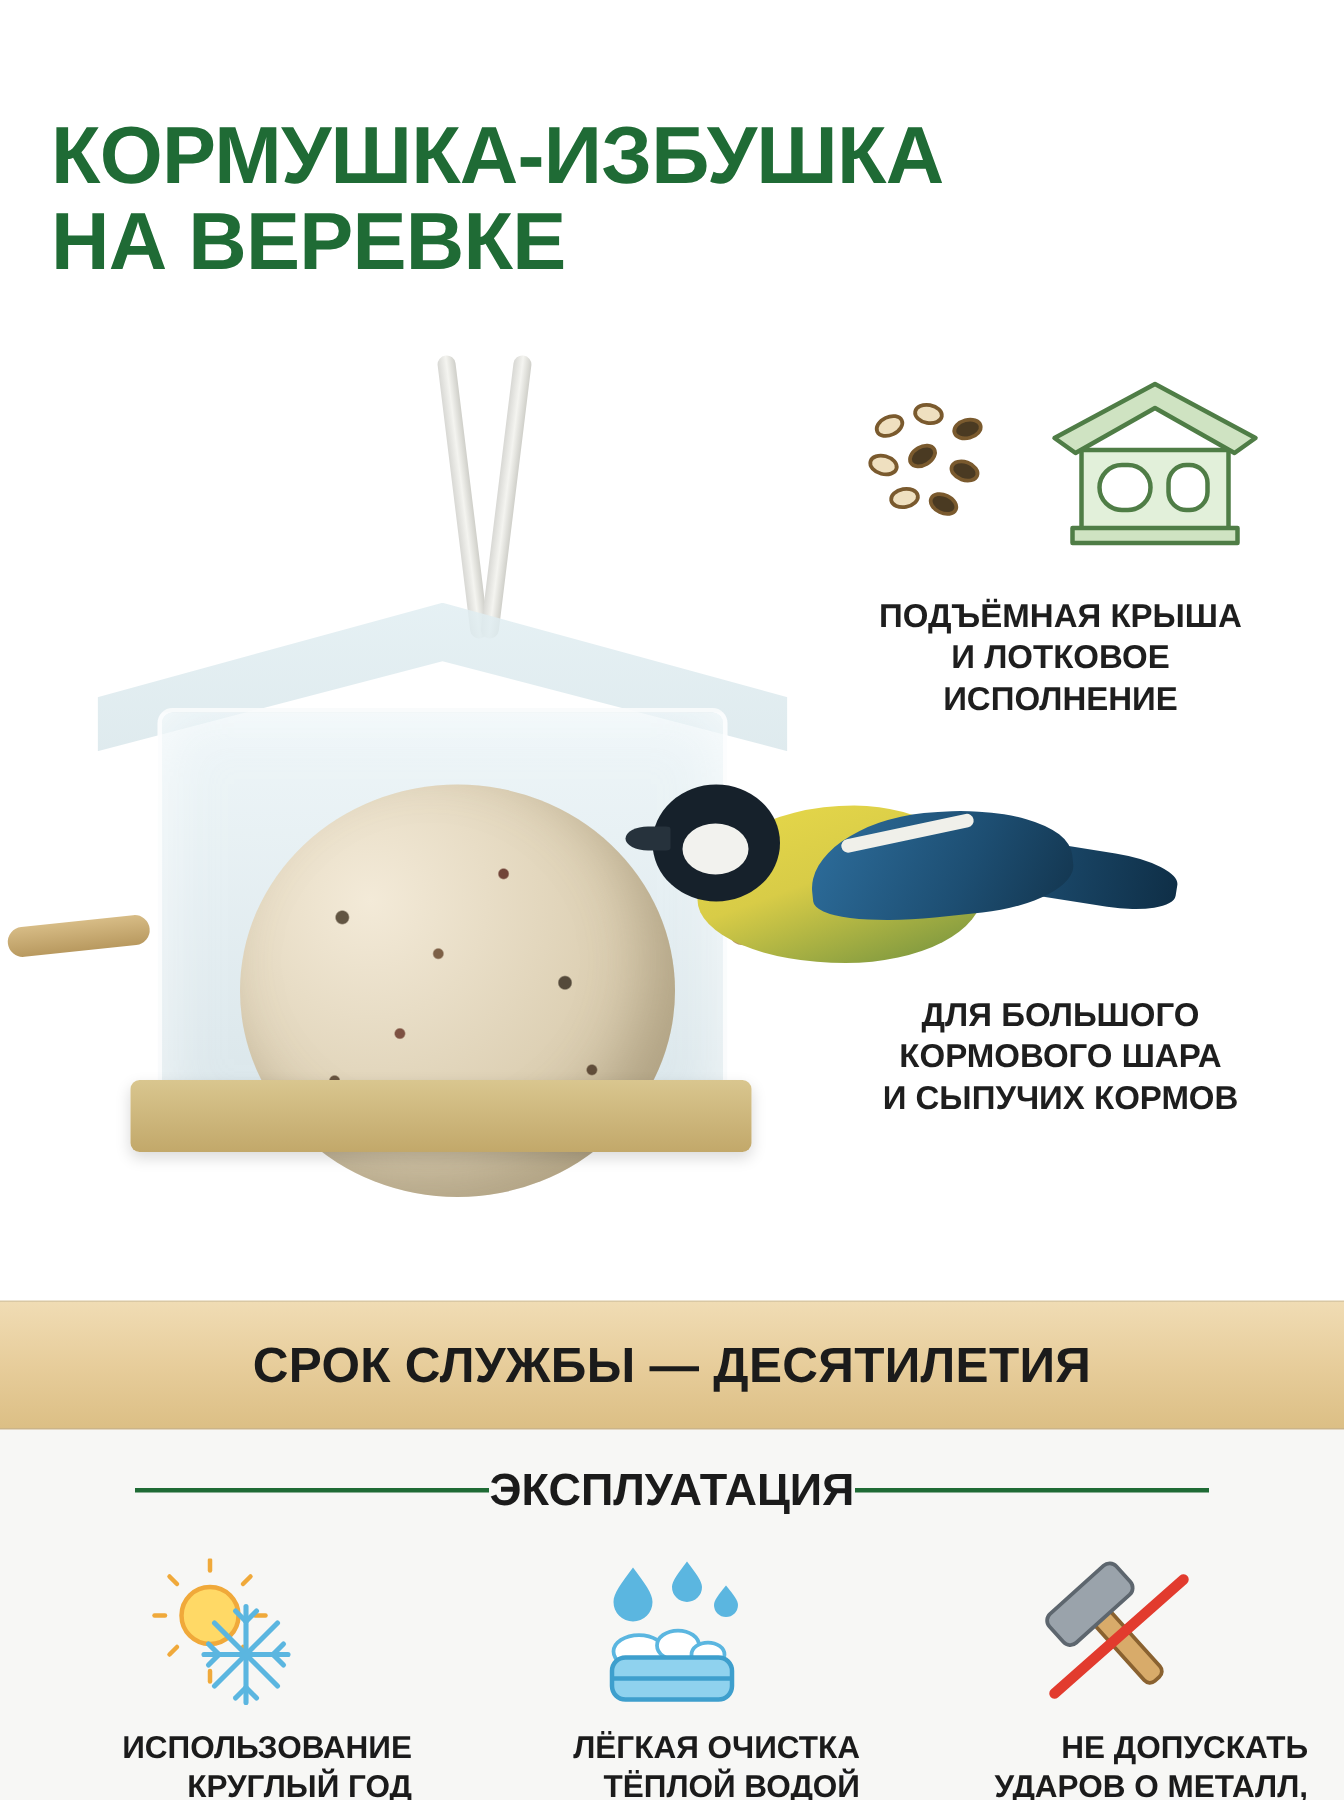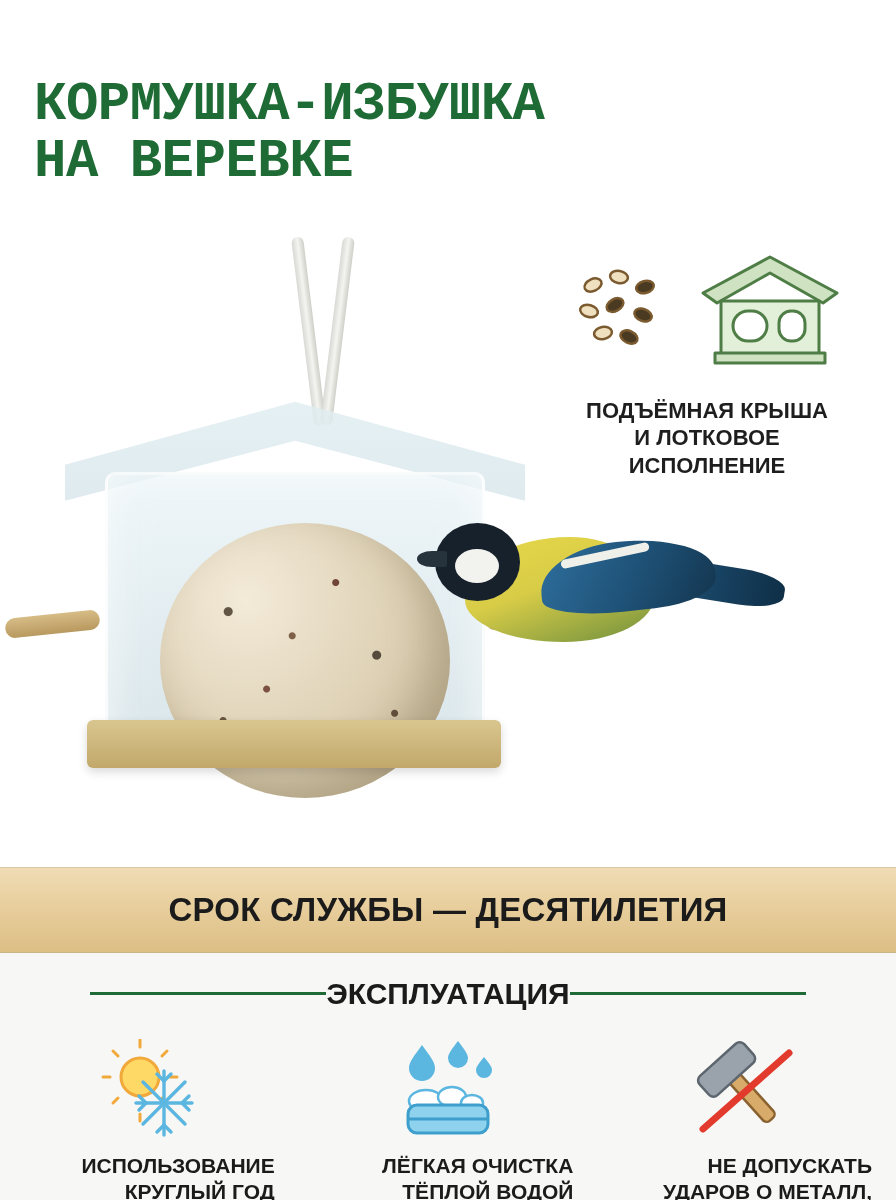--- a/index.html
+++ b/index.html
@@ -12,21 +12,20 @@
     height: 1200px;
     font-family: "Liberation Sans", sans-serif;
     background: #ffffff;
     overflow: hidden;
     position: relative;
   }
 
   
   .header {
     padding: 40px 30px 0 34px;
-    font-family: Liberation Mono, monospace;
   }
   .title {
     font-size: 54px;
     line-height: 1.06;
     font-weight: bold;
     color: #1f6b35;
     letter-spacing: -0.5px;
     white-space: pre-line;
     text-transform: uppercase;
   }
@@ -359,20 +358,25 @@
             <rect x="20" y="104" width="110" height="10" fill="#cfe3c2"></rect>
           </g>
         </svg>
       </span>
     </div>
     <div class="feature-caption">ПОДЪЁМНАЯ КРЫША
 И ЛОТКОВОЕ
 ИСПОЛНЕНИЕ</div>
   </div>
 
+  <div class="feature-bottom">
+    <div class="feature-caption">ДЛЯ БОЛЬШОГО
+КОРМОВОГО ШАРА
+И СЫПУЧИХ КОРМОВ</div>
+  </div>
 </div>
 
 <div class="banner">
   <div class="banner-text">СРОК СЛУЖБЫ — ДЕСЯТИЛЕТИЯ</div>
 </div>
 
 <div class="usage">
   <div class="usage-head">
     <span class="line"></span>
     <span class="usage-title">ЭКСПЛУАТАЦИЯ</span>

